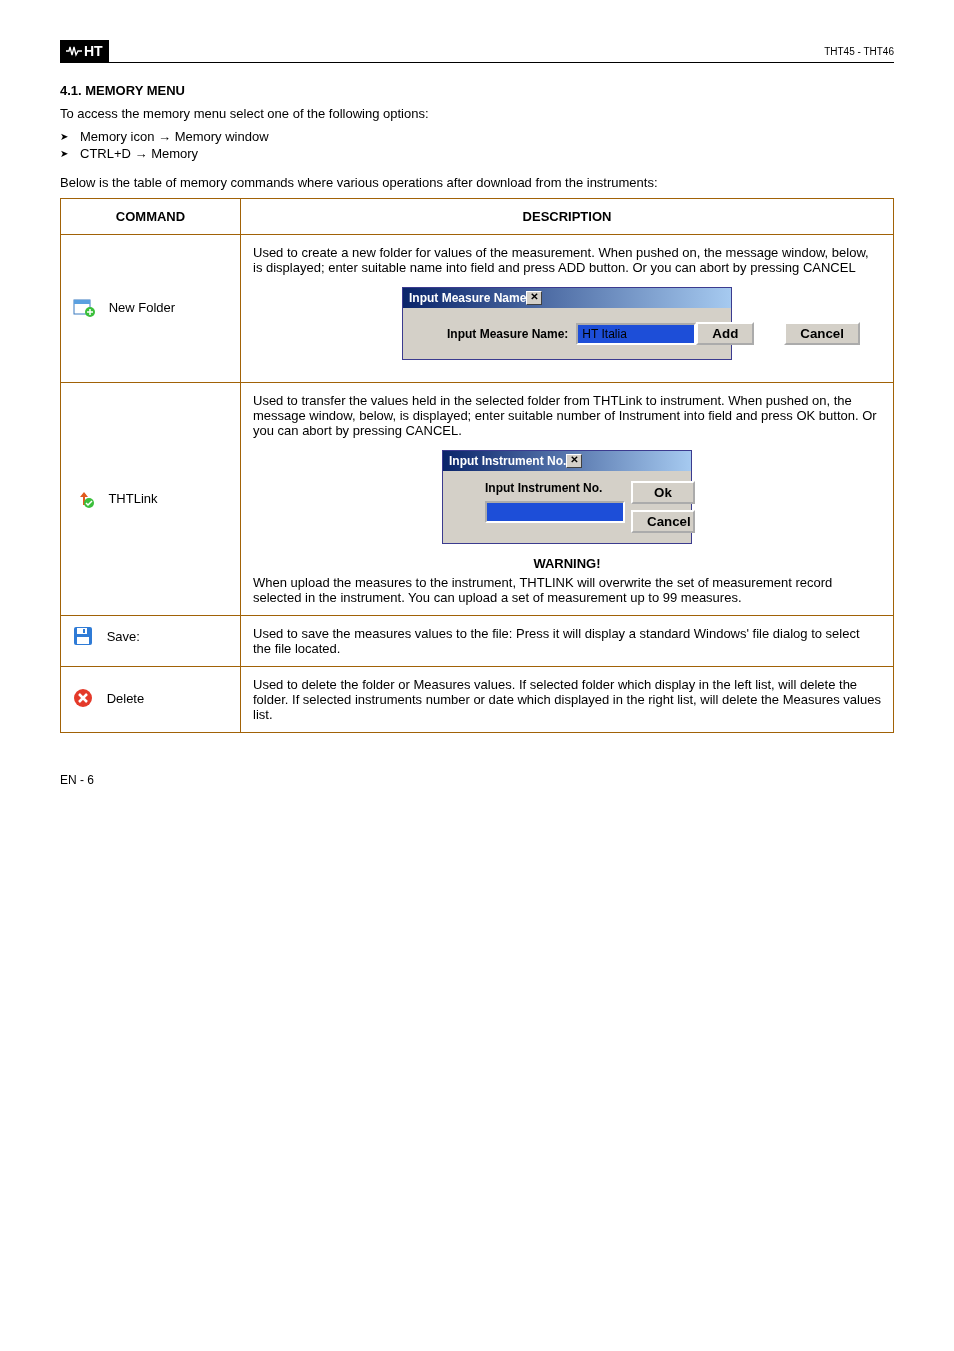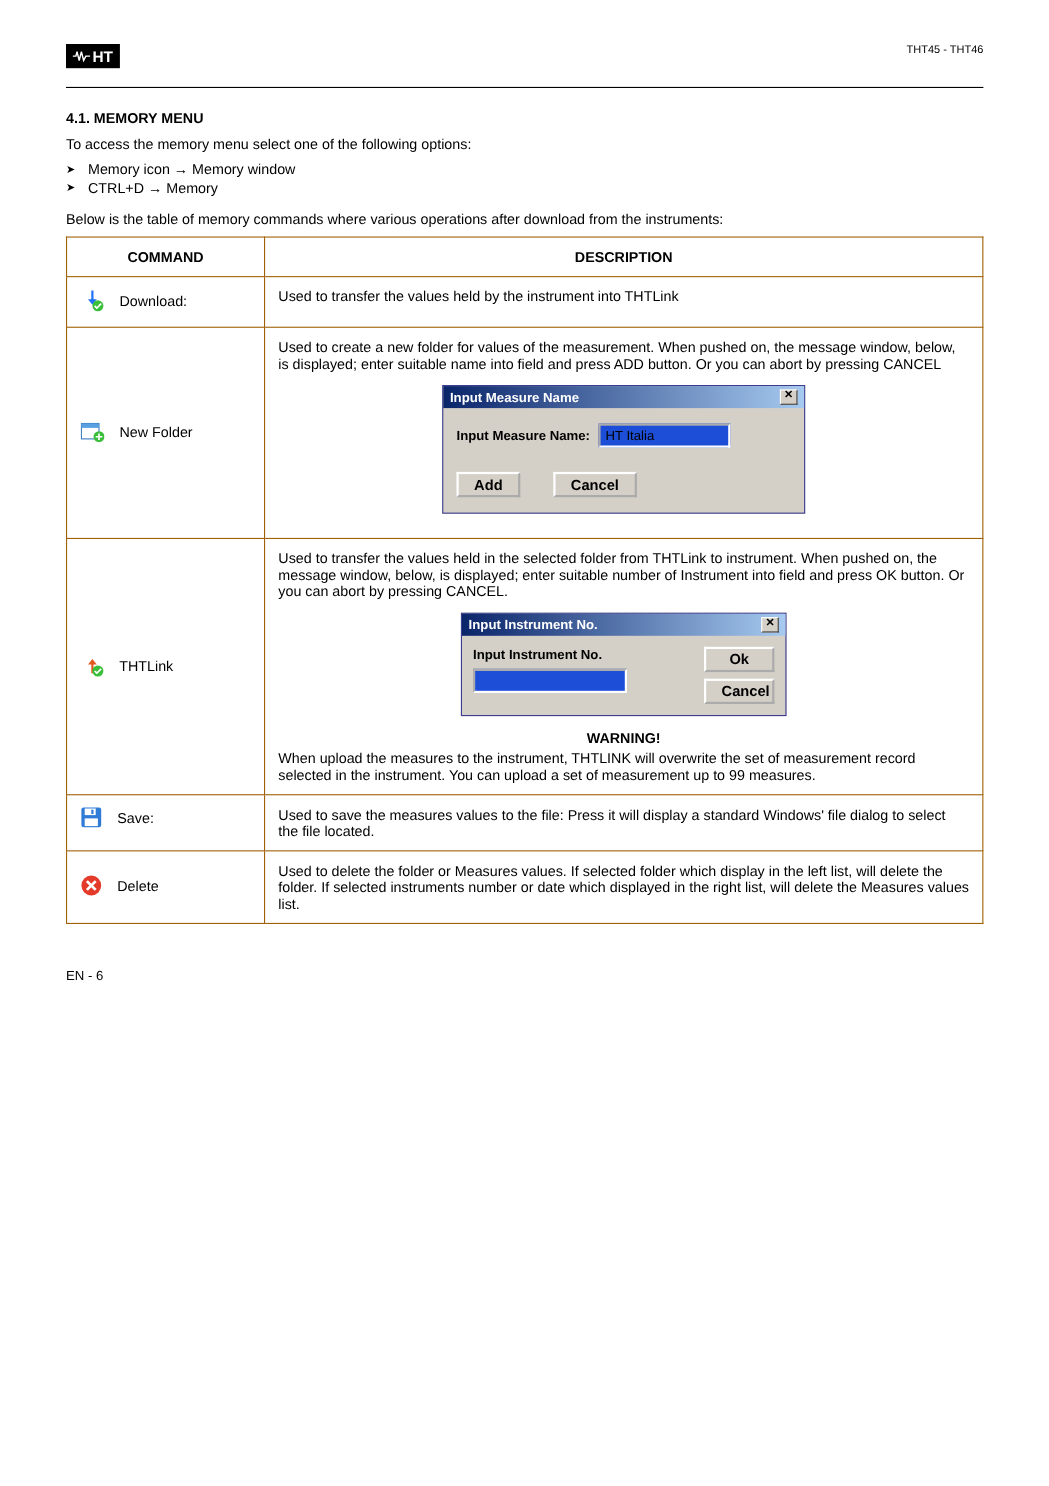--- a/index.html
+++ b/index.html
@@ -6,24 +6,24 @@
   body {
     font-family: Arial, sans-serif;
     font-size: 13px;
     margin: 0;
     padding: 40px 60px;
     color: #000;
     width: 954px;
   }
   .header {
     display: flex;
-    align-items: flex-start;
+    align-items: center;
     justify-content: space-between;
     border-bottom: 1px solid #000;
-    padding-bottom: 17px;
+    padding-bottom: 0;
     margin-bottom: 20px;
   }
   .logo-box {
     background: #000;
     color: #fff;
     padding: 3px 6px;
     display: inline-flex;
     align-items: center;
     font-weight: bold;
     font-size: 14px;
@@ -54,49 +54,48 @@
   .ico { display: inline-block; vertical-align: middle; margin-right: 10px; }
   .row-text { display: inline; }
   .dialog {
     width: 330px;
     border: 1px solid #3b3b8f;
     background: #d4d0c8;
     margin: 12px auto 12px auto;
     font-size: 12px;
     position: relative;
   }
-  .dialog.small { width: 296px; }
+  .dialog.small { width: 250px; }
   .dialog-title {
     background: linear-gradient(to right, #0a246a, #a6caf0);
     color: #fff;
     font-weight: bold;
     padding: 3px 6px;
     display: flex;
-    justify-content: space-between;
     align-items: center;
-    gap: 32px;
   }
   .dialog-close {
     width: 16px;
     height: 14px;
     background: #d4d0c8;
     border: 1px solid #fff;
     border-right-color: #404040;
     border-bottom-color: #404040;
     font-size: 10px;
     line-height: 10px;
     text-align: center;
     color: #000;
     font-family: Arial;
   }
   .dialog-body {
     padding: 14px 12px;
     display: flex;
-    flex-direction: column;
-    gap: 22px;
+    flex-direction: row;
+    gap: 0;
+    margin-left: 32px;
   }
   .dlg-row { display: flex; align-items: center; gap: 8px; }
   .dlg-label { font-weight: bold; white-space: nowrap; }
   .dlg-input {
     border: 2px inset #fff;
     background: #1d4ed8;
     padding: 2px 4px;
     width: 120px;
     font-family: Arial;
     font-size: 12px;
@@ -146,33 +145,20 @@
 
 <div class="body-text">Below is the table of memory commands where various operations after download from the instruments:</div>
 
 <table class="cmd">
   <tbody>
       <tr>
     <th class="cmd-left">COMMAND</th>
     <th>DESCRIPTION</th>
   </tr>
 
-  <tr>
-    <td class="cmd-left cmd-cell">
-      <span class="ico">
-        <svg width="22" height="22" viewBox="0 0 22 22">
-              <path d="M10 2h2v8h3l-4 5-4-5h3z" fill="#1e70ff"></path>
-              <circle cx="16" cy="16" r="5" fill="#3bbf3b"></circle>
-              <path d="M13 16l2 2 4-4" stroke="#fff" stroke-width="1.5" fill="none"></path>
-            </svg>
-      </span>
-      <span class="row-text">Download:</span>
-    </td>
-    <td>Used to transfer the values held by the instrument into THTLink</td>
-  </tr>
 
   <tr>
     <td class="cmd-left cmd-cell" style="vertical-align:middle;">
       <span class="ico">
         <svg width="22" height="20" viewBox="0 0 22 20">
               <rect x="1" y="3" width="16" height="14" fill="#fff" stroke="#3a7bbf"></rect>
               <rect x="1" y="3" width="16" height="4" fill="#5aa0e0"></rect>
               <circle cx="17" cy="15" r="5" fill="#3bbf3b"></circle>
               <path d="M17 12v6M14 15h6" stroke="#fff" stroke-width="1.5"></path>
             </svg>

